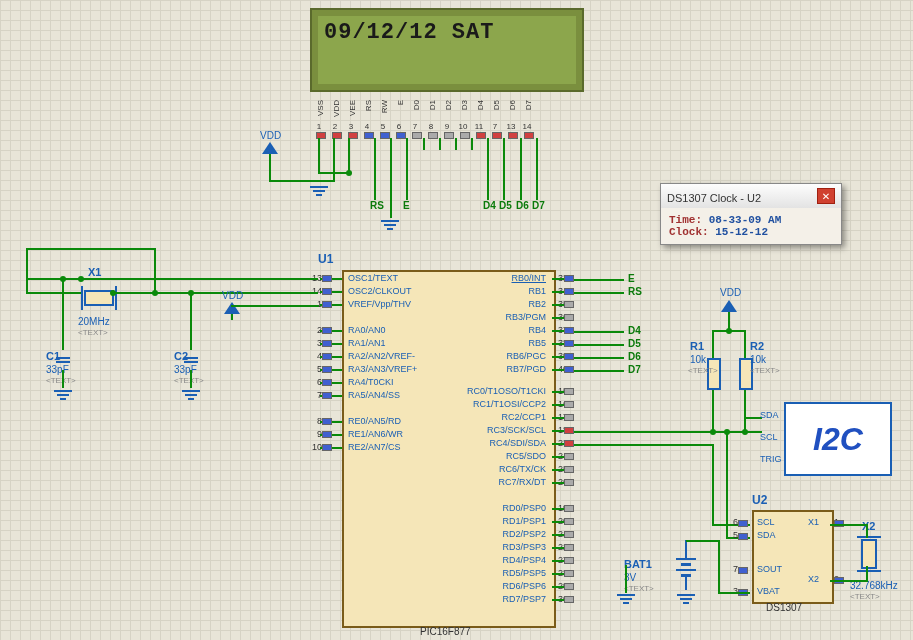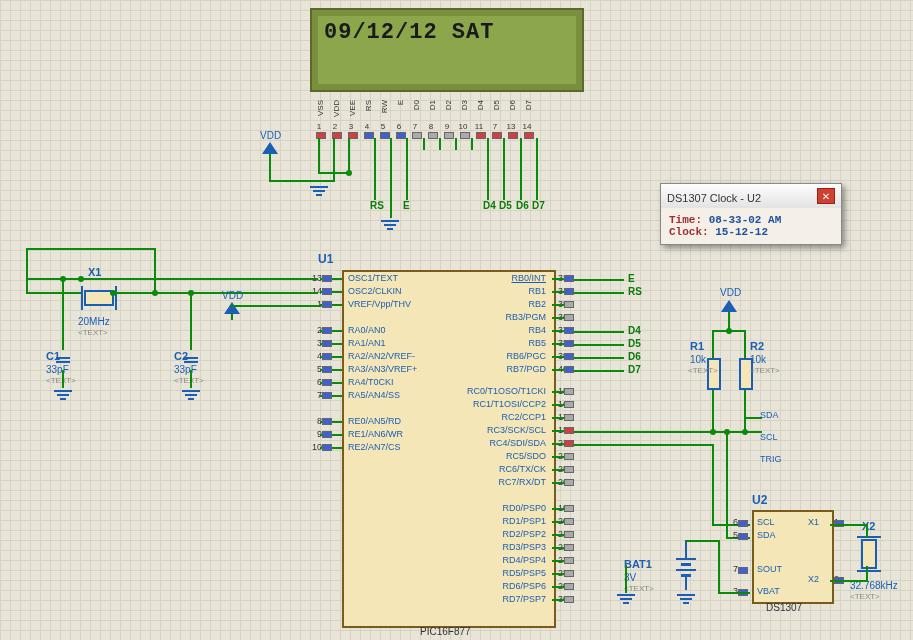--- a/index.html
+++ b/index.html
@@ -152,21 +152,21 @@
 
 <div class="chip" style="left:342px;top:270px;width:210px;height:354px"></div>
 <div class="chip-label" style="left:318px;top:252px">U1</div>
 <div class="chippart" style="left:420px;top:626px">PIC16F877</div>
 <div id="u1pins">
       <div class="pinno" style="left: 306px; top: 273px;">13</div>
       <div class="chip-pin" style="left: 348px; top: 273px;">OSC1/TEXT</div>
       <div class="wire wh" style="left: 320px; top: 278px; width: 22px;"></div>
       <div class="pbox blue" style="left: 322px; top: 275px;"></div>
       <div class="pinno" style="left: 306px; top: 286px;">14</div>
-      <div class="chip-pin" style="left: 348px; top: 286px;">OSC2/CLKIN</div>
+      <div class="chip-pin" style="left: 348px; top: 286px;">OSC2/CLKOUT</div>
       <div class="wire wh" style="left: 320px; top: 291px; width: 22px;"></div>
       <div class="pbox blue" style="left: 322px; top: 288px;"></div>
       <div class="pinno" style="left: 306px; top: 299px;">1</div>
       <div class="chip-pin" style="left: 348px; top: 299px;">VREF/Vpp/THV</div>
       <div class="wire wh" style="left: 320px; top: 304px; width: 22px;"></div>
       <div class="pbox blue" style="left: 322px; top: 301px;"></div>
       <div class="pinno" style="left: 306px; top: 325px;">2</div>
       <div class="chip-pin" style="left: 348px; top: 325px;">RA0/AN0</div>
       <div class="wire wh" style="left: 320px; top: 330px; width: 22px;"></div>
       <div class="pbox blue" style="left: 322px; top: 327px;"></div>
@@ -386,20 +386,23 @@
 <div class="comp-val" style="left:750px;top:354px">10k</div>
 <div class="comp-txt" style="left:750px;top:366px">&lt;TEXT&gt;</div>
 <div class="wire wv" style="left:712px;top:330px;height:28px"></div>
 <div class="wire wv" style="left:744px;top:330px;height:28px"></div>
 <div class="wire wh" style="left:712px;top:330px;width:34px"></div>
 <div class="wire wv" style="left:728px;top:312px;height:20px"></div>
 <div class="dot" style="left:729px;top:331px"></div>
 <div class="vdd" style="left:721px;top:300px"></div>
 <div class="comp-val" style="left:720px;top:287px">VDD</div>
 
+<div class="i2c" style="left:784px;top:402px">
+      <span>I2C</span>
+    </div>
 <div class="chip-pin" style="left:760px;top:410px">SDA</div>
 <div class="chip-pin" style="left:760px;top:432px">SCL</div>
 <div class="chip-pin" style="left:760px;top:454px">TRIG</div>
 
 <div class="chip-label" style="left:752px;top:493px">U2</div>
 <div class="chip" style="left:752px;top:510px;width:78px;height:90px"></div>
 <div class="chippart" style="left:766px;top:602px">DS1307</div>
 <div id="u2pins">
       <div class="pinno" style="left: 722px; top: 517px;">6</div>
       <div class="chip-pin" style="left: 757px; top: 517px;">SCL</div>
@@ -455,19 +458,19 @@
       <div style="width:6px"></div>
     </div>
 <div class="wire wv" style="left:625px;top:565px;height:28px"></div>
 
 <div class="popup">
   <div class="popup-title">
     <span>DS1307 Clock - U2</span>
     <span class="popup-close">✕</span>
   </div>
   <div class="popup-body">
-    <div><span class="popup-k">Time:</span> <span class="popup-v">08-33-02 AM</span></div>
+    <div><span class="popup-k">Time:</span> <span class="popup-v">08-33-09 AM</span></div>
     <div><span class="popup-k">Clock:</span> <span class="popup-v">15-12-12</span></div>
   </div>
 </div>
 
 
 </div>
 
 </body></html>

